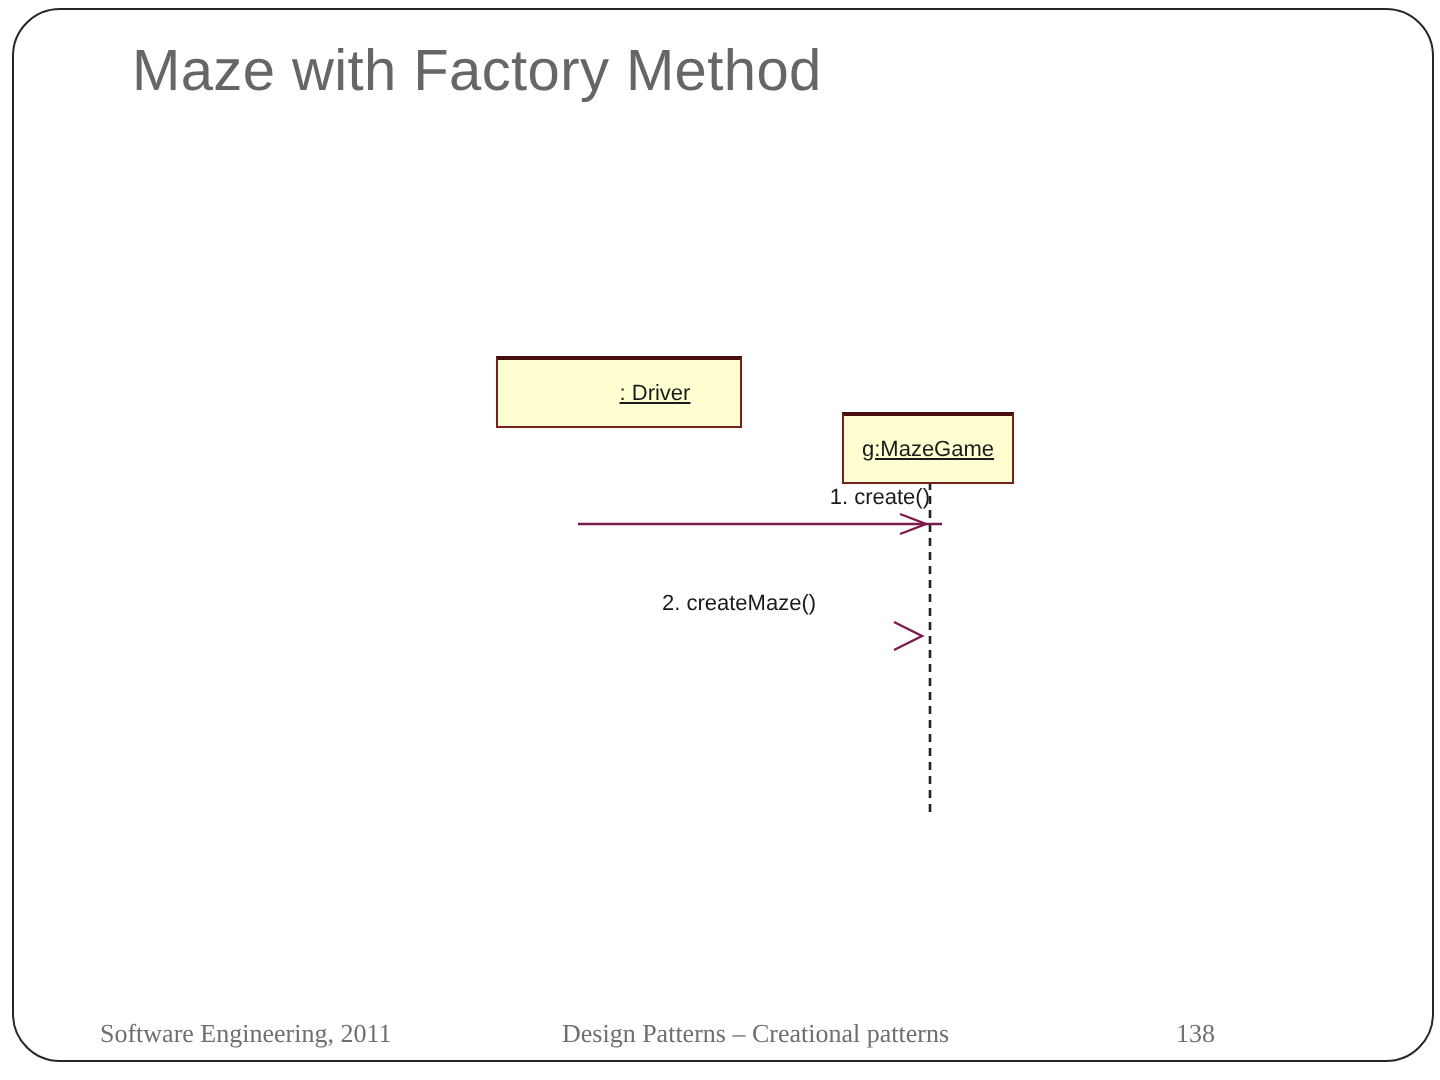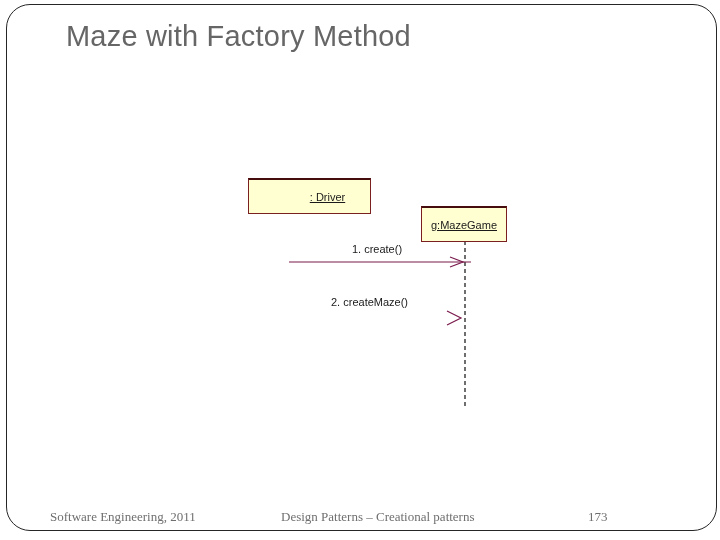--- a/index.html
+++ b/index.html
@@ -18,21 +18,21 @@
   .uml-box{position:absolute;height:33px;background:var(--box-fill,#ffffd2);
     border:1px solid var(--box-border,#7a2020);border-top:2px solid #450d0d;
     display:flex;align-items:center;justify-content:center;}
   .uml-box .obj-label{font-size:11px;color:#1a1a1a;text-decoration:underline;
     font-family:"Liberation Sans",sans-serif;}
   .box-driver{left:248px;top:178px;width:85px;padding-left:36px;}
   .box-mazegame{left:421px;top:178px;width:84px;margin-top:28px;}
 
   .msg-label{position:absolute;font-size:11px;color:#1a1a1a;
     font-family:"Liberation Sans",sans-serif;white-space:nowrap;text-align:right;}
-  .msg1-label{left:289px;top:243px;width:176px;text-align:center;}
+  .msg1-label{left:289px;top:243px;width:176px;}
   .msg2-label{left:331px;top:296px;}
 
   .diagram-svg{position:absolute;left:0;top:0;width:720px;height:540px;
     pointer-events:none;}
 
   .footer{position:absolute;left:0;top:509px;width:596px;height:20px;
     font-family:"Liberation Serif",serif;font-size:13px;
     color:var(--footer-text,#6f6f6f);}
   .footer-left{position:absolute;left:50px;top:0;}
   .footer-center{position:absolute;left:281px;top:0;}
@@ -63,14 +63,14 @@
 <div class="uml-box box-mazegame">
   <span class="obj-label">g:MazeGame</span>
 </div>
 
 <div class="msg-label msg1-label">1. create()</div>
 <div class="msg-label msg2-label">2. createMaze()</div>
 
 <div class="footer">
   <span class="footer-left">Software Engineering, 2011</span>
   <span class="footer-center">Design Patterns – Creational patterns</span>
-  <span class="footer-page">173</span>
+  <span class="footer-page">138</span>
 </div>
 
 </body></html>

